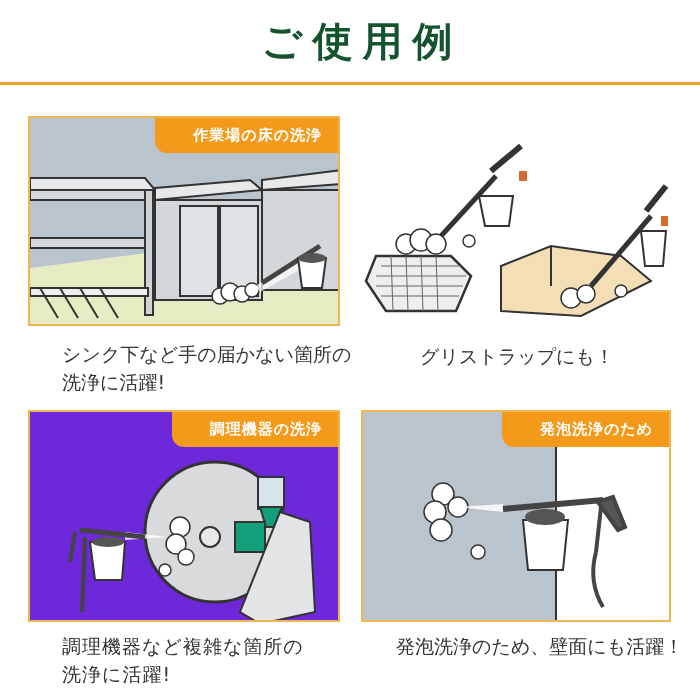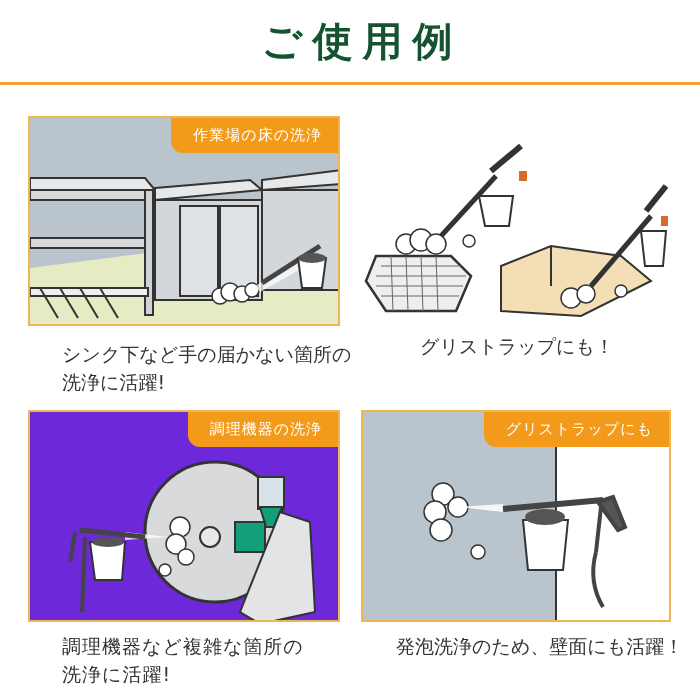--- a/index.html
+++ b/index.html
@@ -4,24 +4,24 @@
 <style>
   html,body{margin:0;padding:0;background:#ffffff;}
   body{width:700px;height:700px;position:relative;overflow:hidden;font-family:"DejaVu Sans",sans-serif;}
   .title{position:absolute;left:12px;top:14px;width:700px;text-align:center;font-size:40px;font-weight:bold;color:#14532d;letter-spacing:10px;}
   .title-rule{position:absolute;left:0;top:82px;width:700px;height:3px;background:#f0a22c;}
   .panel{position:absolute;box-sizing:border-box;border:2px solid #eeb552;overflow:hidden;}
   .p1{left:28px;top:116px;width:312px;height:210px;background:#b9c4cc;}
   .p3{left:28px;top:410px;width:312px;height:212px;background:#6d28d9;}
   .p4{left:361px;top:410px;width:310px;height:212px;background:#b9c4cc;}
   .p2{left:361px;top:116px;width:310px;height:210px;border:none;background:#ffffff;}
-  .tag{position:absolute;right:0;top:0;height:35px;background:#f39a1a;color:#fff;font-size:15px;font-weight:normal;line-height:35px;padding:0 16px 0 22px;border-bottom-left-radius:12px;letter-spacing:1px;}
+  .tag{position:absolute;right:0;top:0;height:35px;background:#f39a1a;color:#fff;font-size:15px;font-weight:bold;line-height:35px;padding:0 16px 0 38px;border-bottom-left-radius:12px;letter-spacing:1px;}
   .caption{position:absolute;font-size:19px;color:#333;line-height:28px;}
   .c1{left:30px;top:340px;width:320px;margin-left:32px;}
-  .c2{left:420px;top:332px;width:260px;}
+  .c2{left:420px;top:344px;width:260px;font-family:Liberation Mono, monospace;}
   .c3{left:26px;top:632px;width:330px;letter-spacing:1px;margin-left:36px;}
   .c4{left:360px;top:632px;width:330px;margin-left:36px;}
   svg{position:absolute;left:0;top:0;}
 </style>
 </head>
 <body>
 
 <div class="title">ご使用例</div>
 <div class="title-rule"></div>
 
@@ -148,17 +148,17 @@
         <circle cx="95" cy="95" r="10"></circle>
         <circle cx="115" cy="140" r="7"></circle>
     </g>
     <polygon points="95,95 140,92 140,100" fill="#fff" opacity="0.85"></polygon>
     <line x1="140" y1="97" x2="240" y2="88" stroke="#444" stroke-width="6"></line>
     <path d="M160,108 L205,108 L200,158 L165,158 Z" fill="#fff" stroke="#333" stroke-width="2"></path>
     <ellipse cx="182" cy="105" rx="20" ry="8" fill="#555"></ellipse>
     <path d="M235,90 L250,85 L262,115 L255,118 Z M238,95 L233,140" stroke="#444" stroke-width="4" fill="#555"></path>
     <path d="M233,140 Q225,170 240,195" stroke="#444" stroke-width="4" fill="none"></path>
   </svg>
-  <div class="tag">グリストラップにも</div>
+  <div class="tag">発泡洗浄のため</div>
 </div>
 <div class="caption c4">
   <div>発泡洗浄のため、壁面にも活躍！</div>
 </div>
 
 </body></html>

